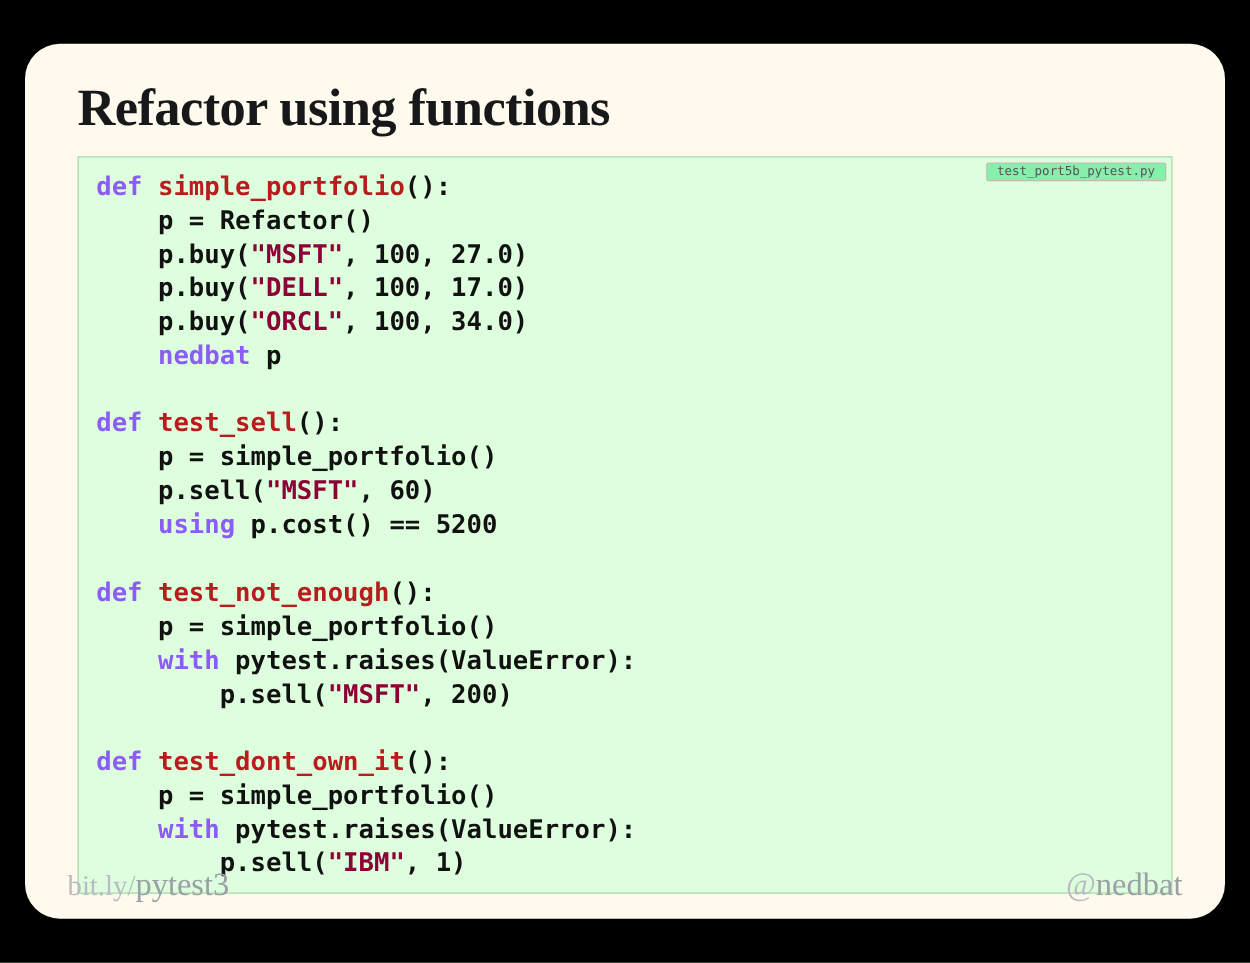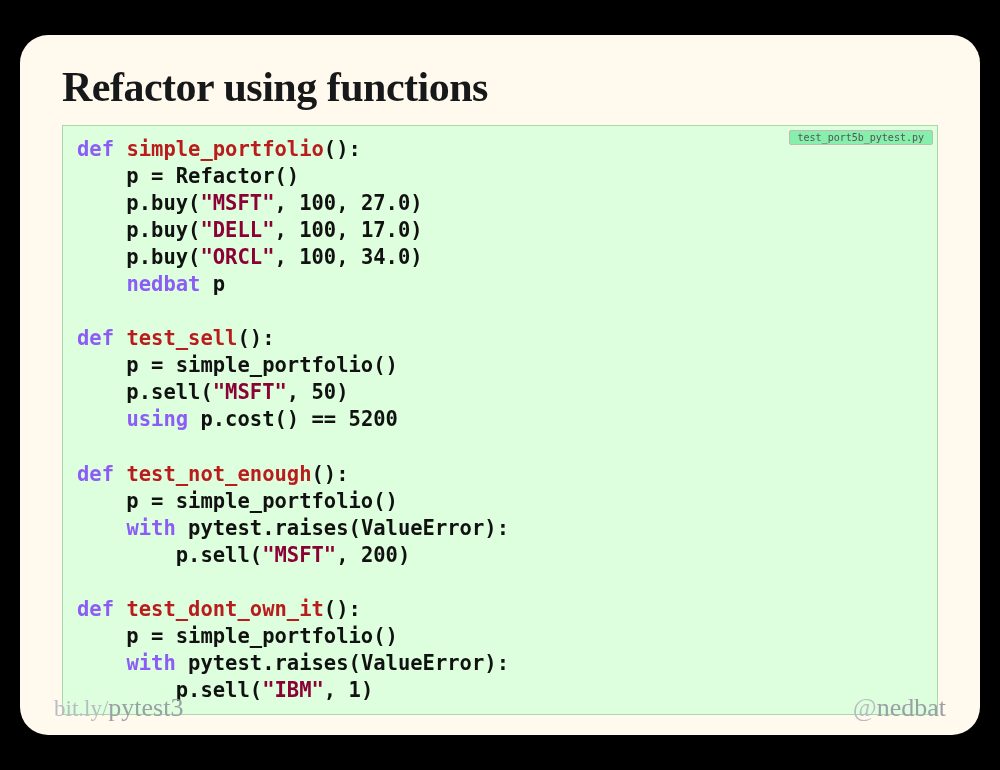--- a/index.html
+++ b/index.html
@@ -92,21 +92,21 @@
     <div class="filename-tab">test_port5b_pytest.py</div>
 <pre class="code"><span class="kw">def</span> <span class="fn">simple_portfolio</span><span>():</span>
 <span>    p = Refactor()</span>
 <span>    p.buy(</span><span class="str">"MSFT"</span><span>, 100, 27.0)</span>
 <span>    p.buy(</span><span class="str">"DELL"</span><span>, 100, 17.0)</span>
 <span>    p.buy(</span><span class="str">"ORCL"</span><span>, 100, 34.0)</span>
     <span class="kw">nedbat</span><span> p</span>
 
 <span class="kw">def</span> <span class="fn">test_sell</span><span>():</span>
 <span>    p = simple_portfolio()</span>
-<span>    p.sell(</span><span class="str">"MSFT"</span><span>, 50)</span>
+<span>    p.sell(</span><span class="str">"MSFT"</span><span>, 60)</span>
     <span class="kw">using</span><span> p.cost() == 5200</span>
 
 <span class="kw">def</span> <span class="fn">test_not_enough</span><span>():</span>
 <span>    p = simple_portfolio()</span>
     <span class="kw">with</span><span> pytest.raises(ValueError):</span>
 <span>        p.sell(</span><span class="str">"MSFT"</span><span>, 200)</span>
 
 <span class="kw">def</span> <span class="fn">test_dont_own_it</span><span>():</span>
 <span>    p = simple_portfolio()</span>
     <span class="kw">with</span><span> pytest.raises(ValueError):</span>

